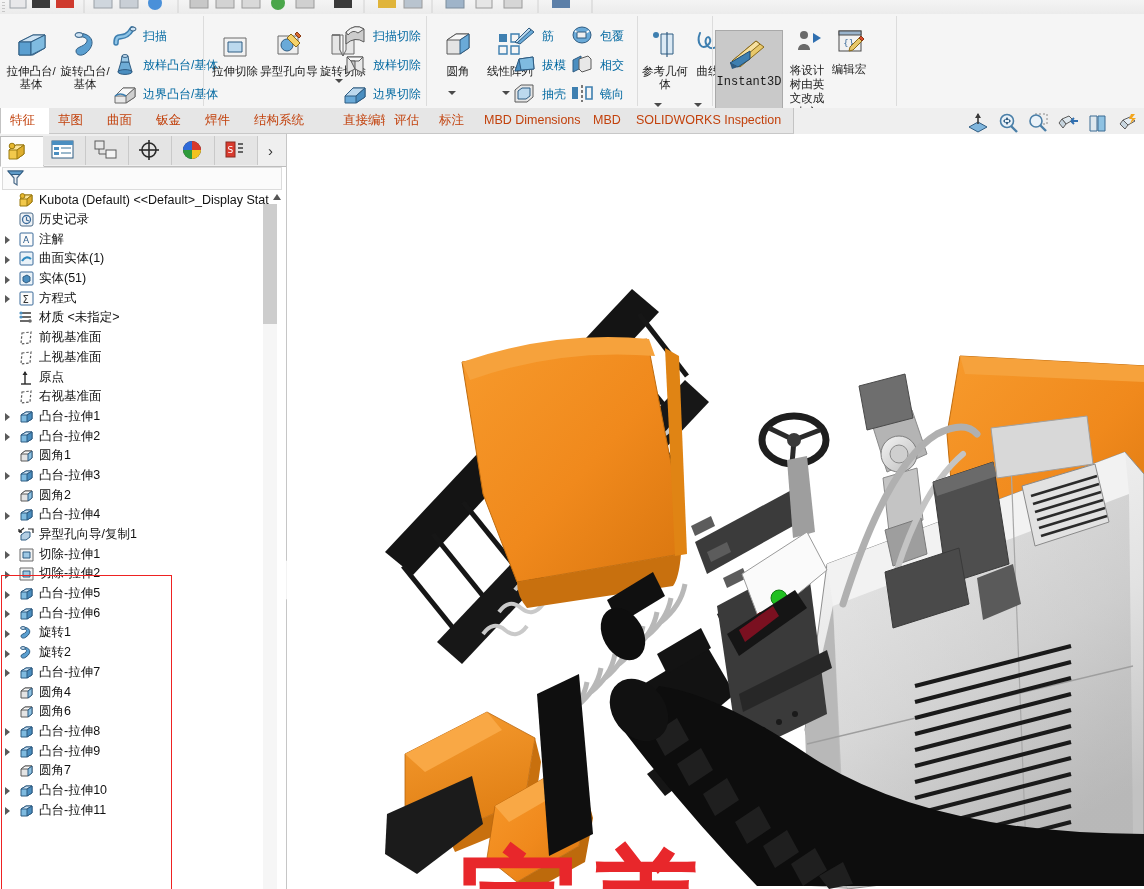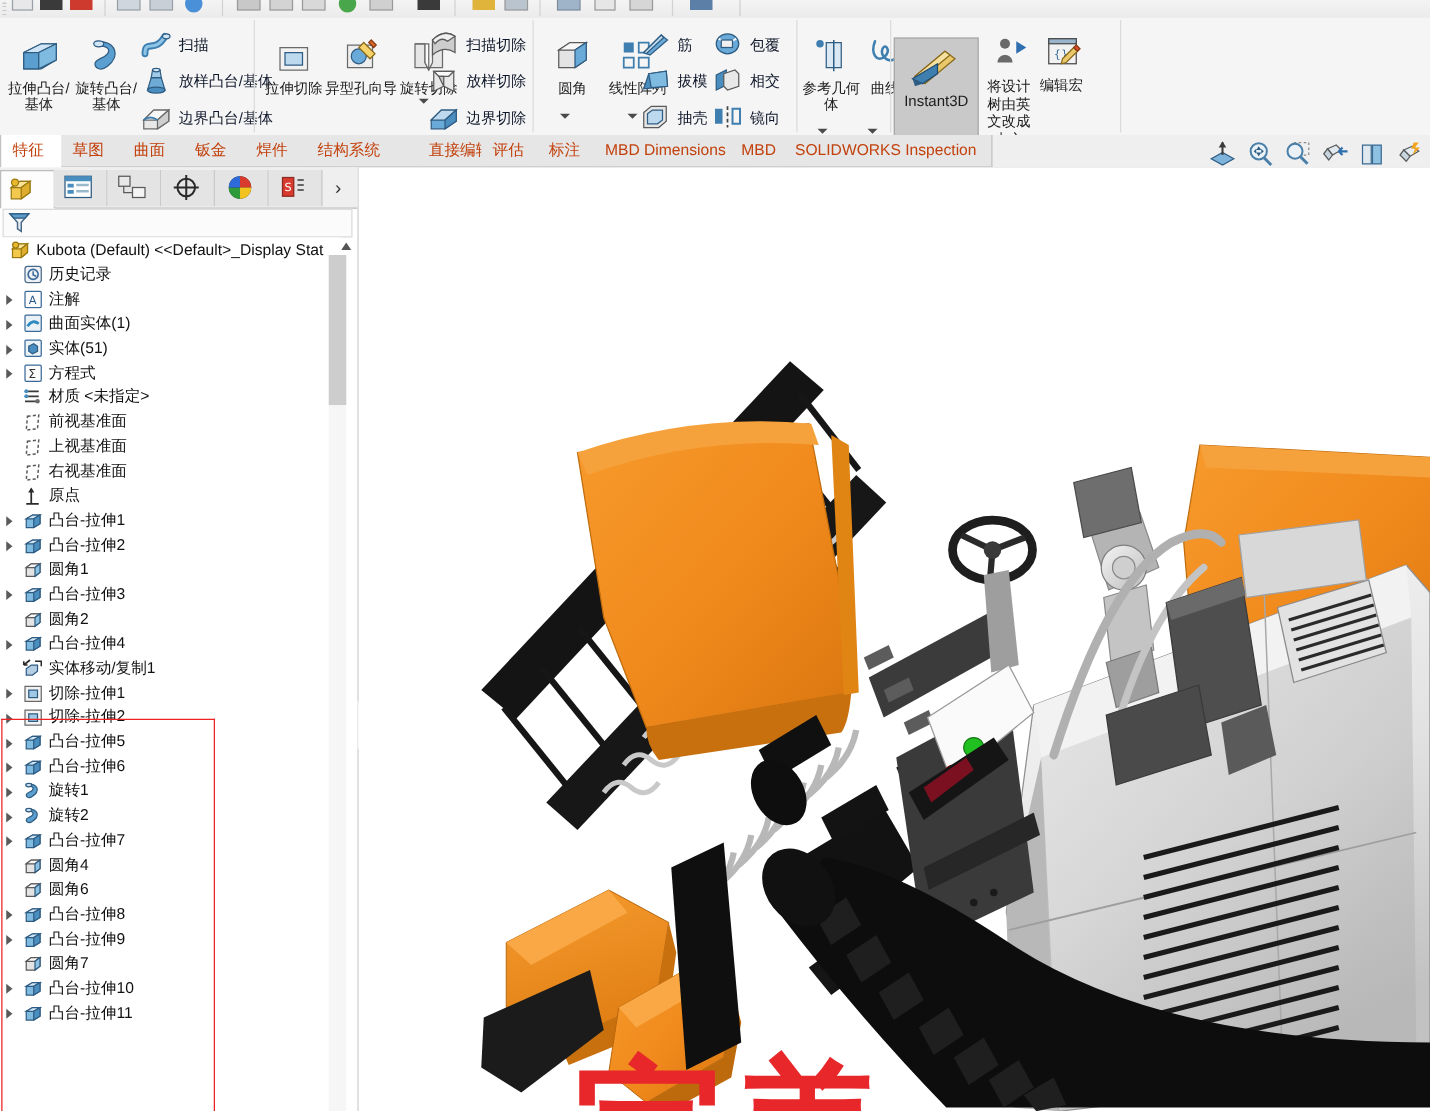--- a/index.html
+++ b/index.html
@@ -20,21 +20,21 @@
   
   .ribbon{position:absolute;left:0;top:14px;width:1144px;height:94px;
     background:#f5f5f5;border-bottom:1px solid #cfcfcf;}
   .rb-sep{position:absolute;top:2px;width:1px;height:90px;background:#dcdcdc;}
   .rb-grp{position:absolute;top:0;height:94px;}
 
   .big{position:absolute;width:58px;text-align:center;cursor:default;}
   .big .lbl{font-size:11.5px;line-height:13px;color:#1b1b1b;}
 
   .small{position:absolute;height:24px;display:flex;align-items:center;gap:5px;cursor:default;}
-  .small .lbl{font-size:12px;color:#0f172a;white-space:nowrap;}
+  .small .lbl{font-size:12px;color:#0369a1;white-space:nowrap;}
 
   .ico{position:relative;display:inline-block;}
   .drop-caret{position:absolute;width:10px;height:10px;cursor:default;}
   .drop-caret::after{content:"";position:absolute;left:1px;top:3px;
     border-left:4px solid transparent;border-right:4px solid transparent;border-top:4px solid #4a4a4a;}
 
   .instant3d{position:absolute;top:16px;width:66px;height:90px;
     background:#c9c9c9;border:1px solid #a9a9a9;text-align:center;cursor:default;}
   .instant3d .lbl{font-size:12px;color:#1b1b1b;}
 
@@ -379,21 +379,21 @@
           </g>
         </svg>
         <div class="lbl">曲线</div>
       </div>
       <div class="drop-caret" style="left:13px;top:86px"></div>
       <div class="drop-caret" style="left:53px;top:86px"></div>
     </div>
     <div class="rb-sep" style="left:712px"></div>
 
     <div class="rb-grp" style="left:715px;width:180px">
-      <div class="instant3d" style="left:0px;">
+      <div class="instant3d" style="left:0px;font-family:Liberation Mono, monospace;">
         <svg width="66" height="36" style="margin-top:4px">
           <g transform="translate(14,4)">
             <path d="M2,22 L26,2 L34,8 L10,28 Z" fill="#e8c86a" stroke="#8a6a1a"></path>
             <path d="M2,22 L26,2 L30,5 L6,25 Z" fill="#f6e0a0" stroke="#8a6a1a"></path>
             <path d="M0,24 L20,12 L20,20 L8,28 Z" fill="#3e7fb0" stroke="#1f4a70"></path>
             <path d="M0,24 L8,28 L2,30 Z" fill="#2f5c82"></path>
           </g>
         </svg>
         <div class="lbl">Instant3D</div>
       </div>
@@ -564,21 +564,21 @@
       <svg width="20" height="19" style="margin:1px 0 0 3px">
         <g transform="translate(2,2)">
           <path d="M0,0 L15,0 L9,7 L9,14 L6,12 L6,7 Z" fill="#e8eef4" stroke="#4a6a88" stroke-width="1.2"></path>
           <path d="M0,0 L15,0 L12,3.5 L3,3.5 Z" fill="#5f9bc8" stroke="#2f5c82" stroke-width="1"></path>
         </g>
       </svg>
     </div>
 
     <div class="fm-tree">
 
-      <div class="node" style="padding-left:8px">
+      <div class="node" style="padding-left:18px">
         <span class="nico">
           <svg width="17" height="15">
               <g transform="translate(1,1)">
             <path d="M1,6 L6,2 L13,2 L13,9 L8,13 L1,13 Z" fill="#f2c94c" stroke="#9a7a10"></path>
             <path d="M1,6 L6,2 L13,2 L8,6 Z" fill="#fbe39a" stroke="#9a7a10"></path>
             <path d="M8,6 L13,2 L13,9 L8,13 Z" fill="#dfae2e" stroke="#9a7a10"></path>
             <circle cx="3.5" cy="3" r="2.4" fill="#e8b82e" stroke="#9a7a10"></circle>
           </g>
             </svg>
         </span>
@@ -671,39 +671,39 @@
                 <g transform="translate(2,1)">
                   <path d="M2,2 L11,1 L10,12 L1,13 Z" fill="none" stroke="#5a5a5a" stroke-width="1.2" stroke-dasharray="2.5,1.8"></path>
                 </g>
               </svg></span>
             <span class="ntxt">上视基准面</span>
           </div>
           <div class="node">
             <span class="arrow"></span>
             <span style="width: 6px; flex: 0 0 6px;"></span>
             <span class="nico"><svg width="17" height="15">
-                <g transform="translate(2,1)">
-                  <path d="M2,2 L11,1 L10,12 L1,13 Z" fill="none" stroke="#5a5a5a" stroke-width="1.2" stroke-dasharray="2.5,1.8"></path>
-                </g>
-              </svg></span>
-            <span class="ntxt">右视基准面</span>
-          </div>
-          <div class="node">
-            <span class="arrow"></span>
-            <span style="width: 6px; flex: 0 0 6px;"></span>
-            <span class="nico"><svg width="17" height="15">
                 <g transform="translate(3,1)">
                   <line x1="4" y1="13" x2="4" y2="1" stroke="#2a2a2a" stroke-width="1.4"></line>
                   <path d="M4,0 L6.5,4 L1.5,4 Z" fill="#2a2a2a"></path>
                   <line x1="0" y1="13" x2="10" y2="13" stroke="#2a2a2a" stroke-width="1.4"></line>
                 </g>
               </svg></span>
             <span class="ntxt">原点</span>
           </div>
           <div class="node">
+            <span class="arrow"></span>
+            <span style="width: 6px; flex: 0 0 6px;"></span>
+            <span class="nico"><svg width="17" height="15">
+                <g transform="translate(2,1)">
+                  <path d="M2,2 L11,1 L10,12 L1,13 Z" fill="none" stroke="#5a5a5a" stroke-width="1.2" stroke-dasharray="2.5,1.8"></path>
+                </g>
+              </svg></span>
+            <span class="ntxt">右视基准面</span>
+          </div>
+          <div class="node">
             <span class="arrow has"></span>
             <span style="width: 6px; flex: 0 0 6px;"></span>
             <span class="nico"><svg width="17" height="15">
                 <g transform="translate(2,1)">
                   <path d="M1,5 L6,2 L12,2 L12,9 L7,12 L1,12 Z" fill="#7fbbe0" stroke="#2f5c82"></path>
                   <path d="M1,5 L6,2 L12,2 L7,5 Z" fill="#cfe4f4" stroke="#2f5c82"></path>
                   <path d="M7,5 L12,2 L12,9 L7,12 Z" fill="#4a8ec0" stroke="#2f5c82"></path>
                 </g>
               </svg></span>
             <span class="ntxt">凸台-拉伸1</span>
@@ -771,21 +771,21 @@
           <div class="node">
             <span class="arrow"></span>
             <span style="width: 6px; flex: 0 0 6px;"></span>
             <span class="nico"><svg width="17" height="15">
                 <g transform="translate(1,1)">
                   <path d="M2,7 L6,4 L11,4 L11,9 L7,12 L2,12 Z" fill="#b4cfe4" stroke="#2f5c82"></path>
                   <path d="M0,4 L5,0 M0,4 L3,4 M0,4 L0,1" stroke="#2a2a2a" stroke-width="1.3" fill="none"></path>
                   <path d="M9,1 L14,1 L14,5" stroke="#2a2a2a" stroke-width="1.2" fill="none"></path>
                 </g>
               </svg></span>
-            <span class="ntxt">实体移动/复制1</span>
+            <span class="ntxt">异型孔向导/复制1</span>
           </div>
           <div class="node">
             <span class="arrow has"></span>
             <span style="width: 6px; flex: 0 0 6px;"></span>
             <span class="nico"><svg width="17" height="15">
                 <g transform="translate(2,1)">
                   <path d="M0,1 L13,1 L13,13 L0,13 Z" fill="#f2f2f2" stroke="#6a6a6a"></path>
                   <path d="M3,4 L10,4 L10,10 L3,10 Z" fill="#9ec8e4" stroke="#2f5c82"></path>
                 </g>
               </svg></span>

